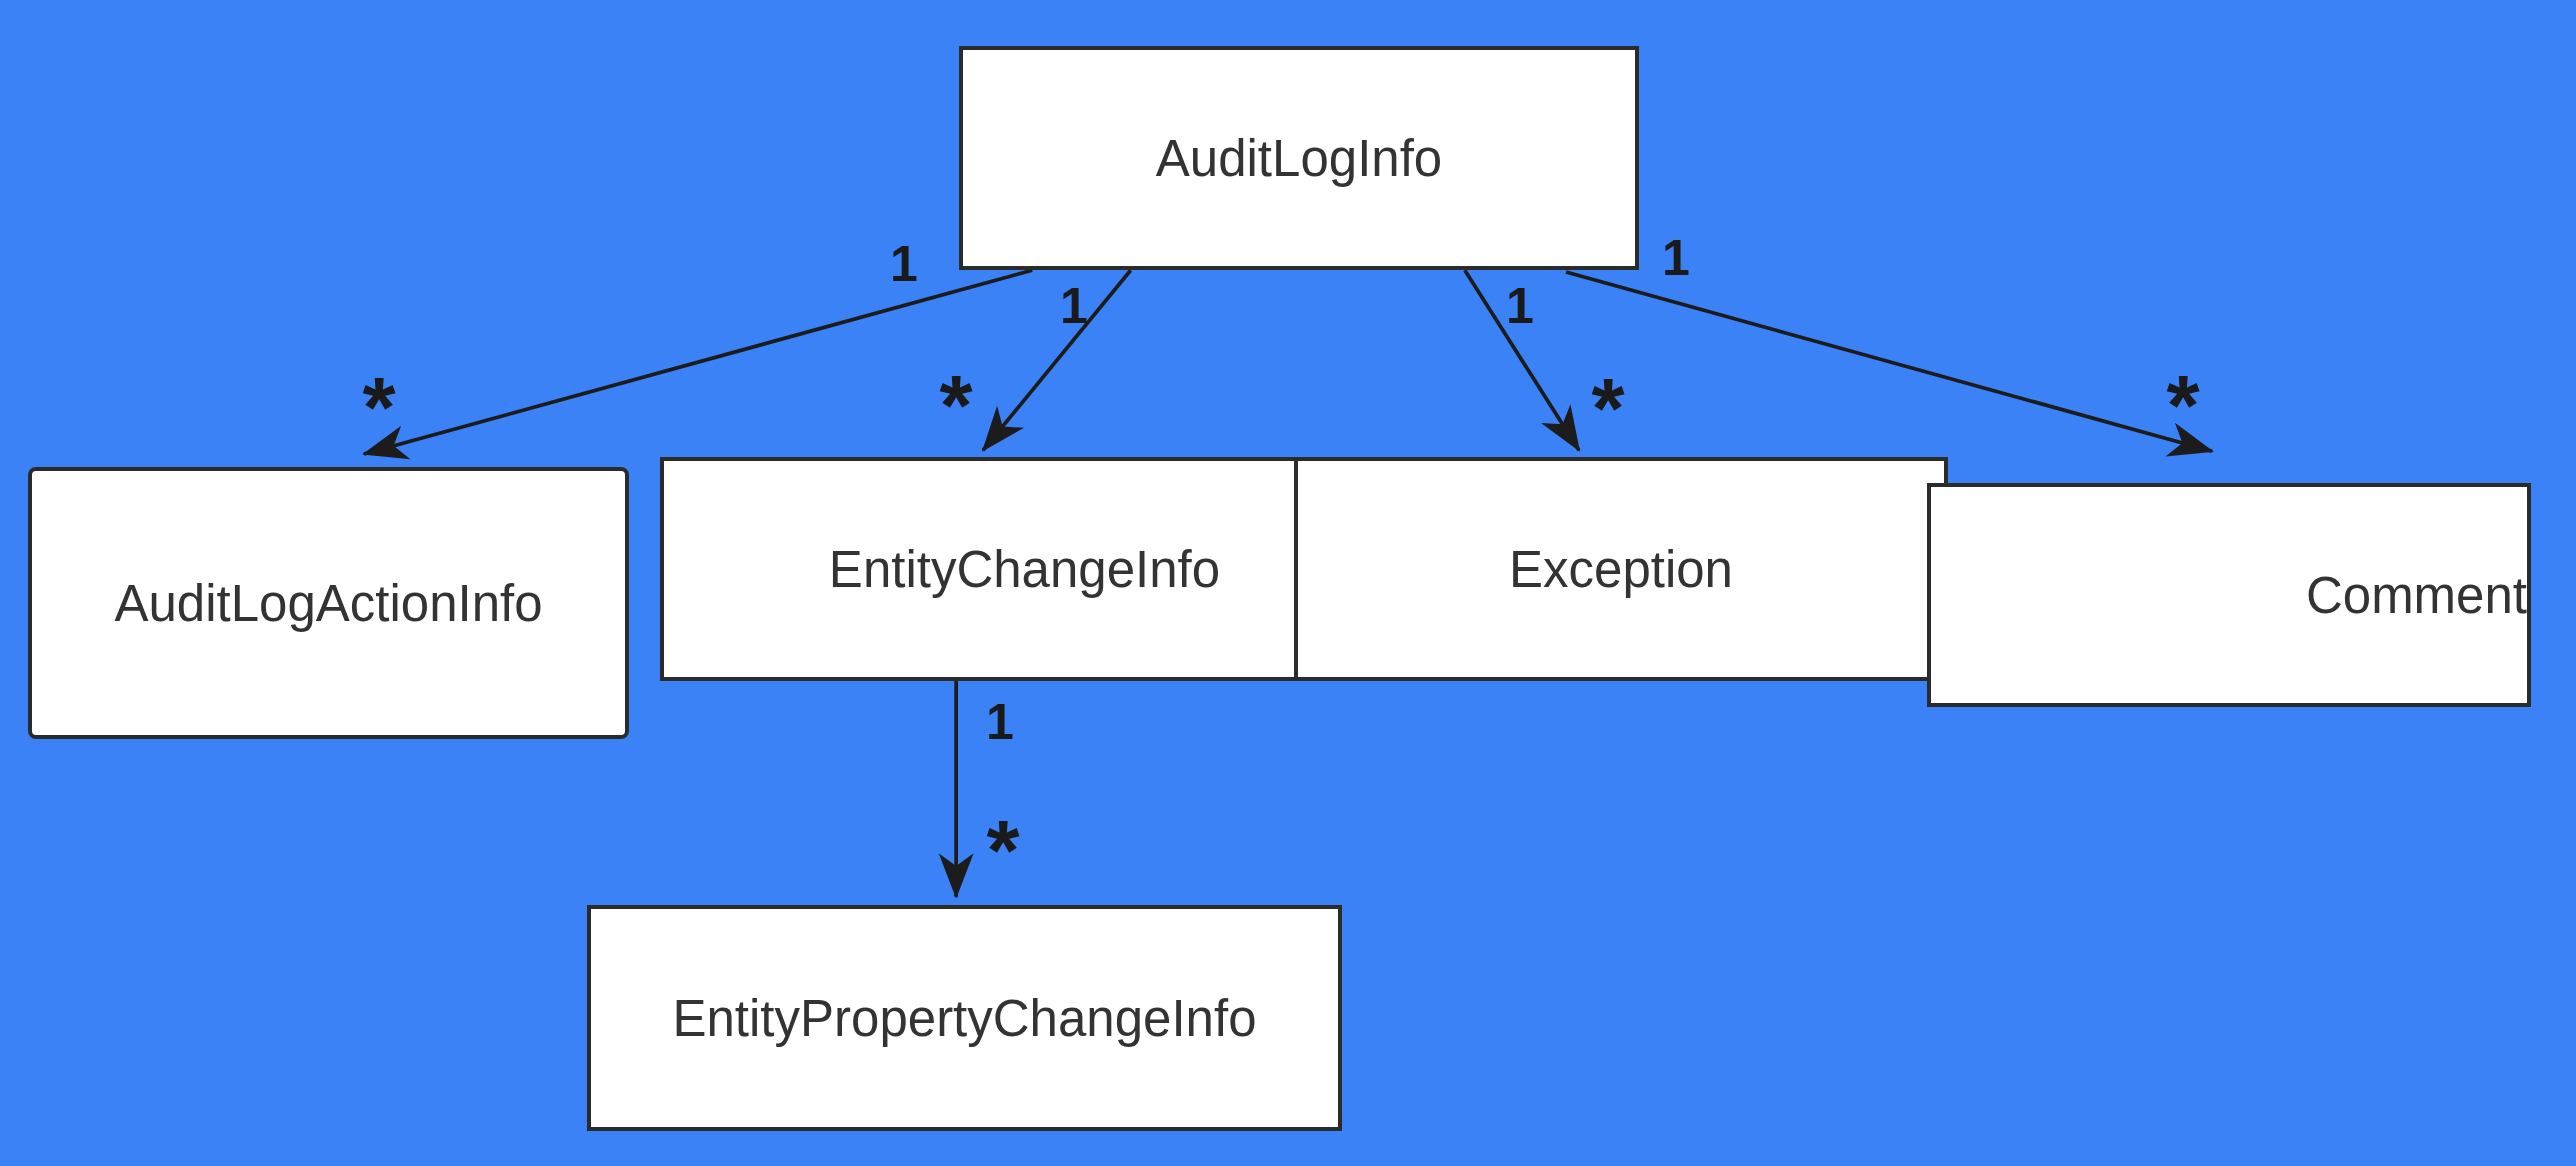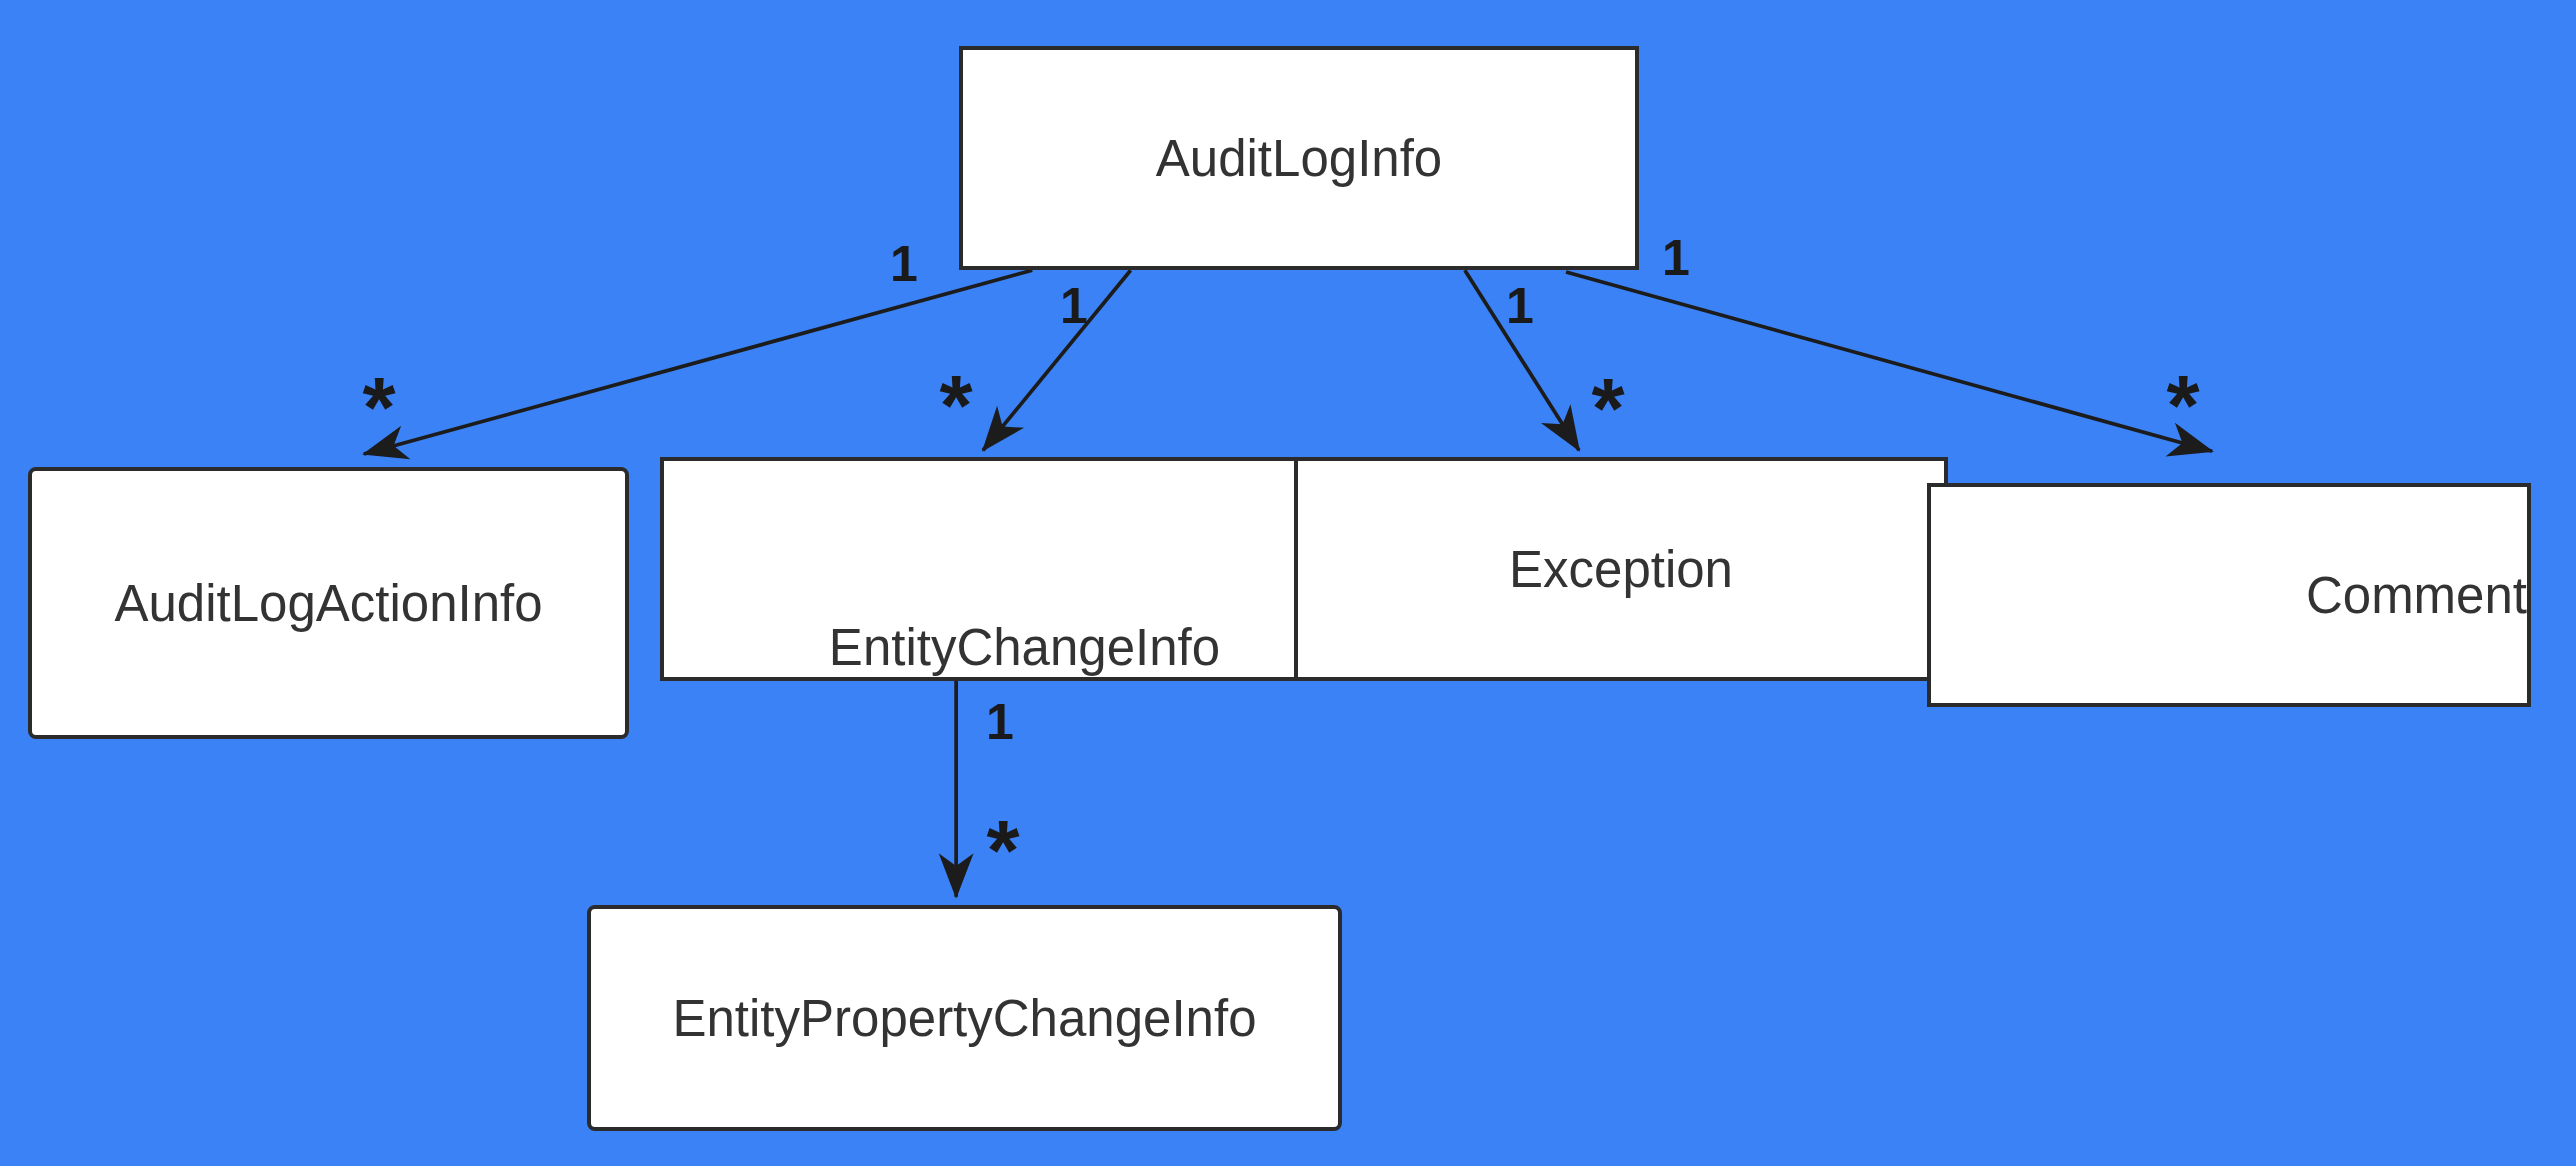--- a/index.html
+++ b/index.html
@@ -32,24 +32,24 @@
     justify-content: center;
   }
   .node-label {
     font-size: 51px;
     color: #333333;
     letter-spacing: 0px;
     white-space: nowrap;
   }
   #n-auditloginfo            { left: 959px; top: 46px;  width: 680px; height: 224px; }
   #n-auditlogactioninfo      { left: 28px;   top: 467px; width: 601px; height: 272px; border-radius: 8px; }
-  #n-entitychangeinfo        { left: 660px;  top: 457px; width: 729px; height: 224px; align-items: flex-end; }
+  #n-entitychangeinfo        { left: 660px;  top: 457px; width: 729px; height: 224px; }
   #n-exception               { left: 1294px; top: 457px; width: 654px; height: 224px; }
   #n-comment                 { left: 1927px; top: 483px; width: 604px; height: 224px; justify-content: flex-end; }
-  #n-entitypropertychangeinfo{ left: 587px;  top: 905px; width: 755px; height: 226px; border-radius: 8px; }
+  #n-entitypropertychangeinfo{ left: 587px;  top: 905px; width: 755px; height: 226px; }
 
   .mult {
     position: absolute;
     transform: translate(-50%, -50%);
     color: #1a1a1a;
     font-weight: 700;
     line-height: 1;
     white-space: nowrap;
   }
   .mult.one  { font-size: 50px; }

